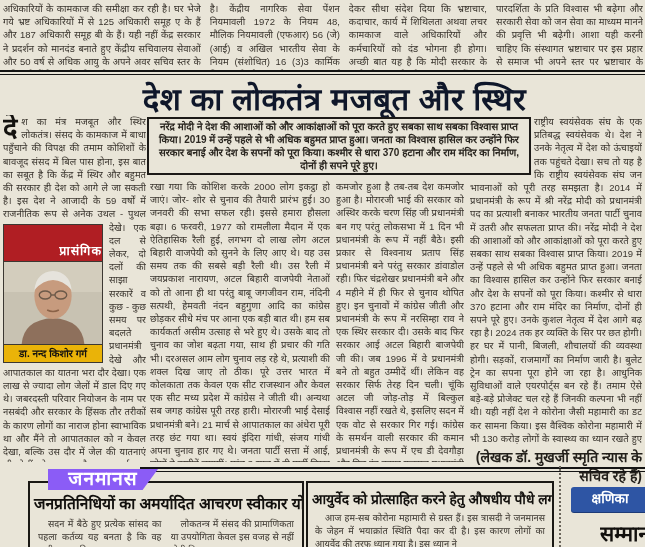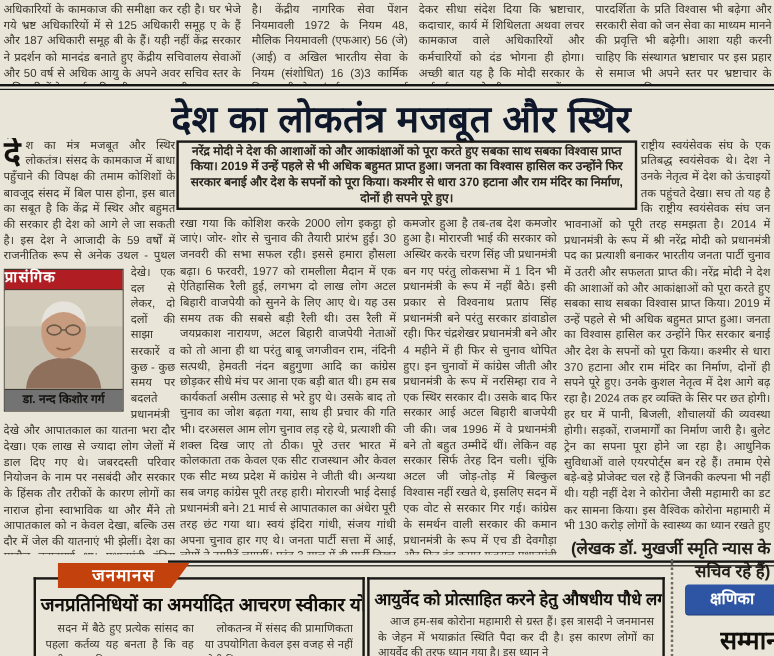--- a/index.html
+++ b/index.html
@@ -48,43 +48,43 @@
   }
   .overlap-spacer { float:left; width:64px; height:62px; }
 
   
   .author-box {
     float:left; width:100px; margin:3px 6px 2px 0;
     border:1px solid #3c3832; background:#ddd8c9;
   }
   .ab-label {
     background:#b01e23; color:#fff; font-weight:bold; font-size:12.5px;
-    text-align:left; padding:0 0 3px; letter-spacing:1px;
+    text-align:right; padding:20px 0 3px; letter-spacing:1px;
     border-bottom:1px solid #3c3832;
   }
   .ab-photo { width:100%; height:82px; display:block; background:#cdc7b8; }
   .ab-photo svg { display:block; width:100%; height:100%; }
   .ab-caption {
-    border-top:1px solid #3c3832; background:#737373;
+    border-top:1px solid #3c3832; background:#eab308;
     font-weight:bold; font-size:10px; color:#151310; text-align:center; padding:2px 0;
     white-space:nowrap; overflow:hidden;
   }
   .main-attrib {
     position:absolute; left:468px; top:447px; width:174px;
     font-weight:bold; font-size:14px; text-align:right; color:#221f1a;
   }
 
   
   .janmanas-block {
     position:absolute; left:28px; top:481px; width:276px; height:66px;
     border:2px solid #1a1814; border-bottom:none; background:transparent;
   }
   .janmanas-label {
     position:absolute; left:18px; top:-14px; width:110px; height:21px;
-    background:#c2410c; color:#fff; font-weight:bold; font-size:14px;
+    background:#8b5cf6; color:#fff; font-weight:bold; font-size:19px;
     text-align:center; line-height:20px; letter-spacing:1px;
     clip-path:polygon(0 0, 100% 0, 86% 100%, 0 100%);
   }
   .janmanas-headline {
     margin-top:9px; padding:0 4px; text-align:center;
     font-size:15.5px; font-weight:800; color:#12100d; white-space:nowrap; overflow:hidden;
   }
   .janmanas-cols { display:flex; gap:9px; padding:4px 8px 0; }
   .janmanas-cols .bcol { flex:1; overflow:hidden; }
   .bcol p { font-size:9.3px; line-height:12.8px; text-align:justify; text-indent:10px; color:#3a352e; }

